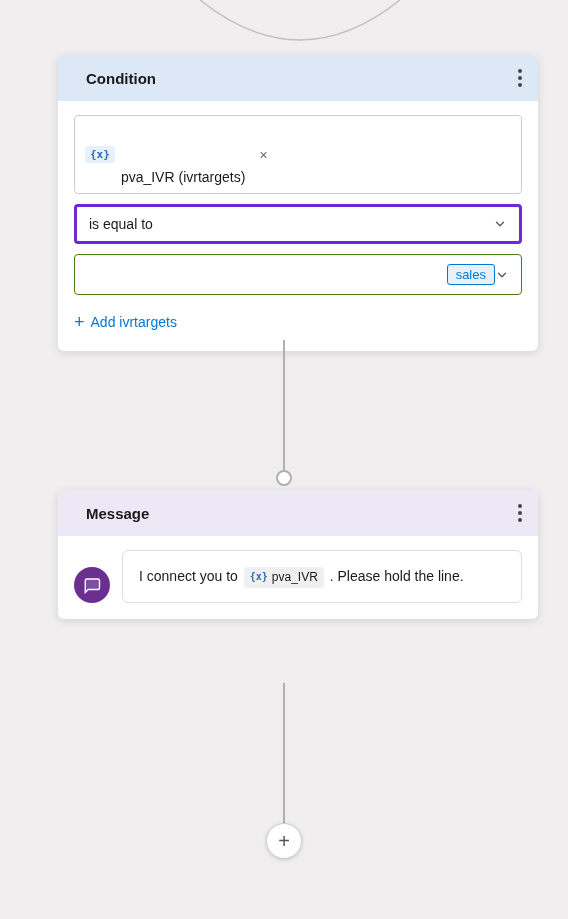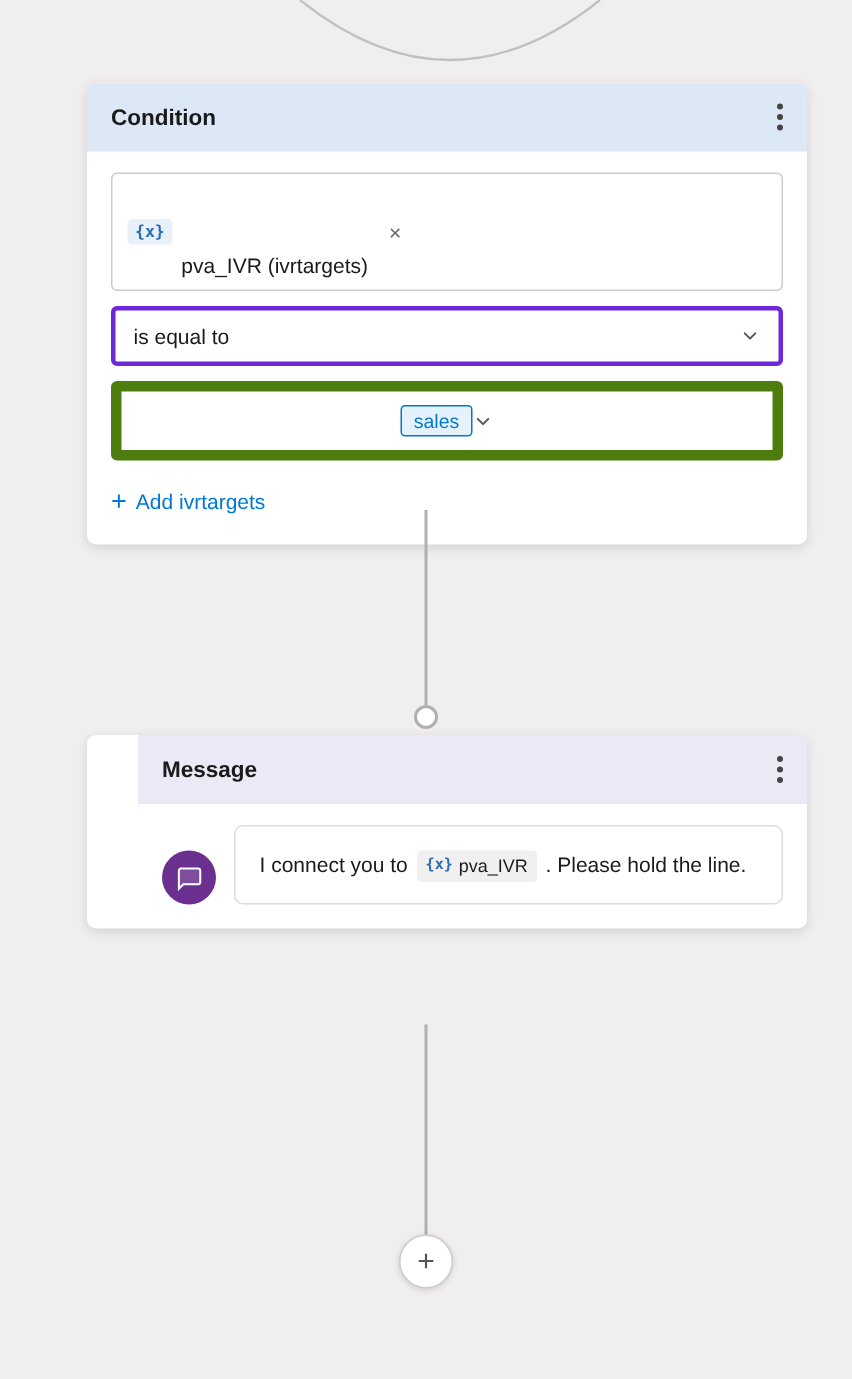--- a/index.html
+++ b/index.html
@@ -47,20 +47,21 @@
       align-items: center;
       justify-content: space-between;
       padding: 14px 16px;
       background: #dce8f5;
     }
 
     .card-header-title {
       font-size: 15px;
       font-weight: 600;
       color: #1a1a1a;
+      margin-left: 12px;
     }
 
     .card-body {
       padding: 14px 16px 16px;
     }
 
     
     .variable-row {
       display: flex;
       align-items: center;
@@ -124,22 +125,22 @@
     .chevron-icon {
       width: 14px;
       height: 14px;
       color: #555;
     }
 
     
     .value-row {
       display: flex;
       align-items: center;
-      justify-content: center;
-      border: 7px solid #4d7c0f;
+      justify-content: flex-end;
+      border: 1px solid #4d7c0f;
       border-radius: 4px;
       padding: 9px 12px;
       background: #fff;
       margin-bottom: 14px;
       cursor: pointer;
     }
 
     .value-chip {
       background: #e6f2fb;
       border: 1px solid #0078d4;
@@ -351,21 +352,21 @@
       </div>
 
     </div>
   </div>
 
   <div class="connector" style="top: 340px;">
     <div class="connector-line" style="height: 130px;"></div>
     <div class="connector-circle"></div>
   </div>
 
-  <div class="message-card" style="top: 490px; padding-left: 34px;">
+  <div class="message-card" style="top: 490px;">
     <div class="card-header">
       <span class="card-header-title">Message</span>
       <div class="dots-menu">
         <div class="dot"></div>
         <div class="dot"></div>
         <div class="dot"></div>
       </div>
     </div>
     <div class="message-body">
       <div class="message-avatar">

